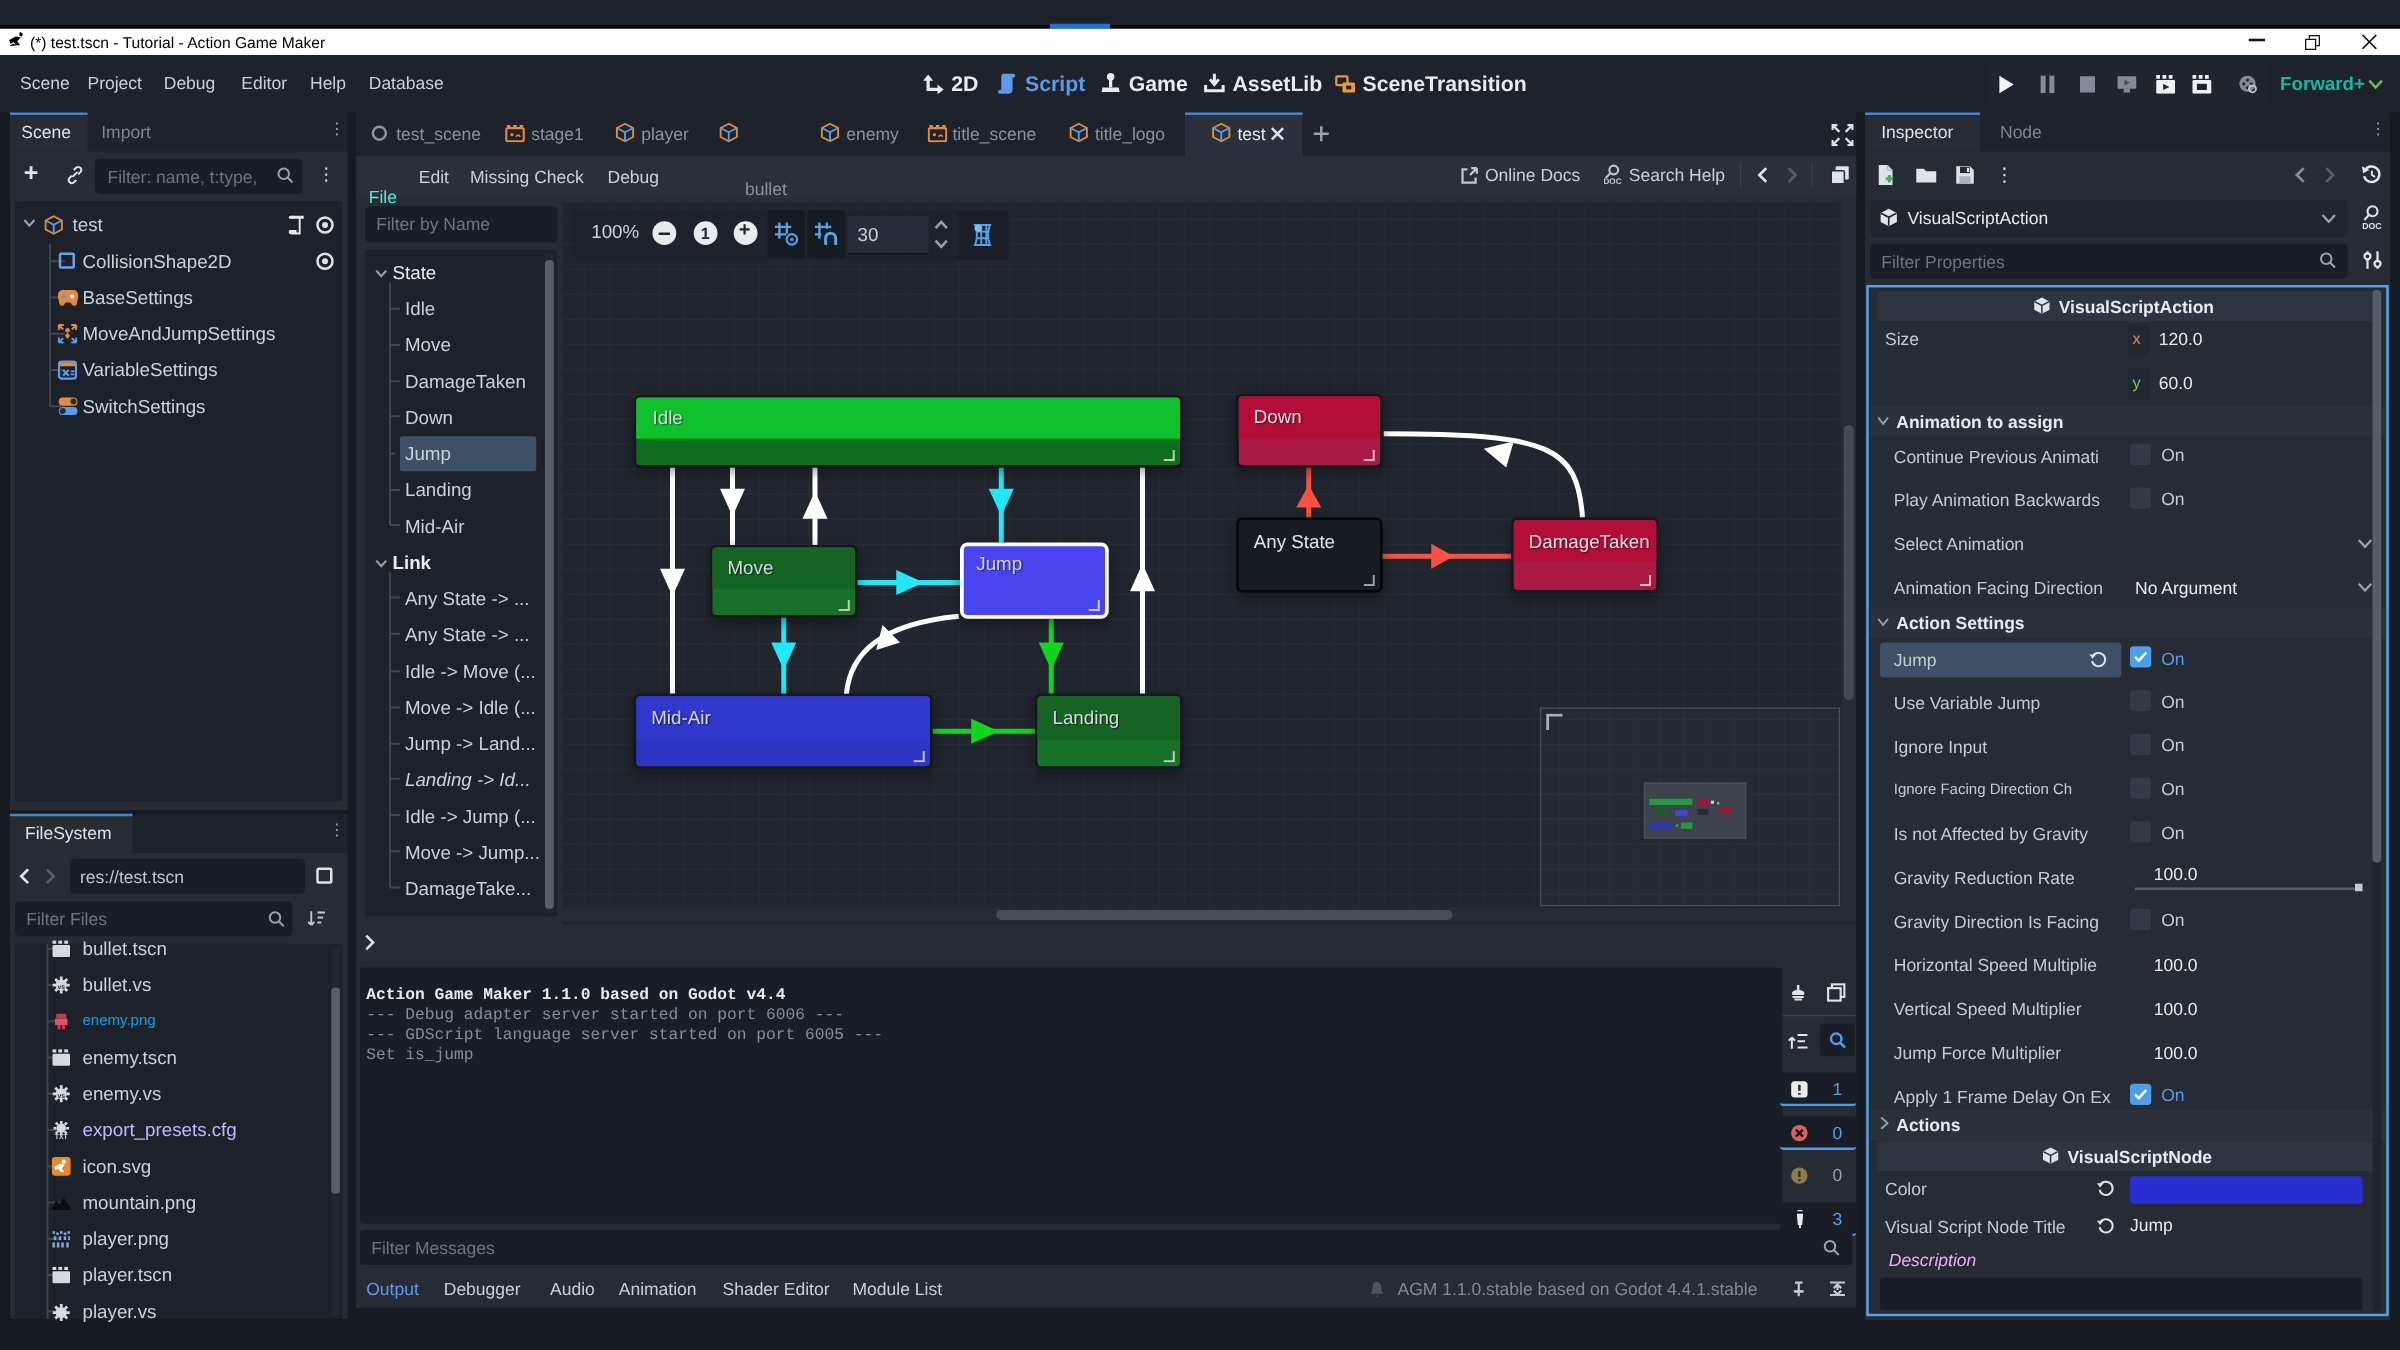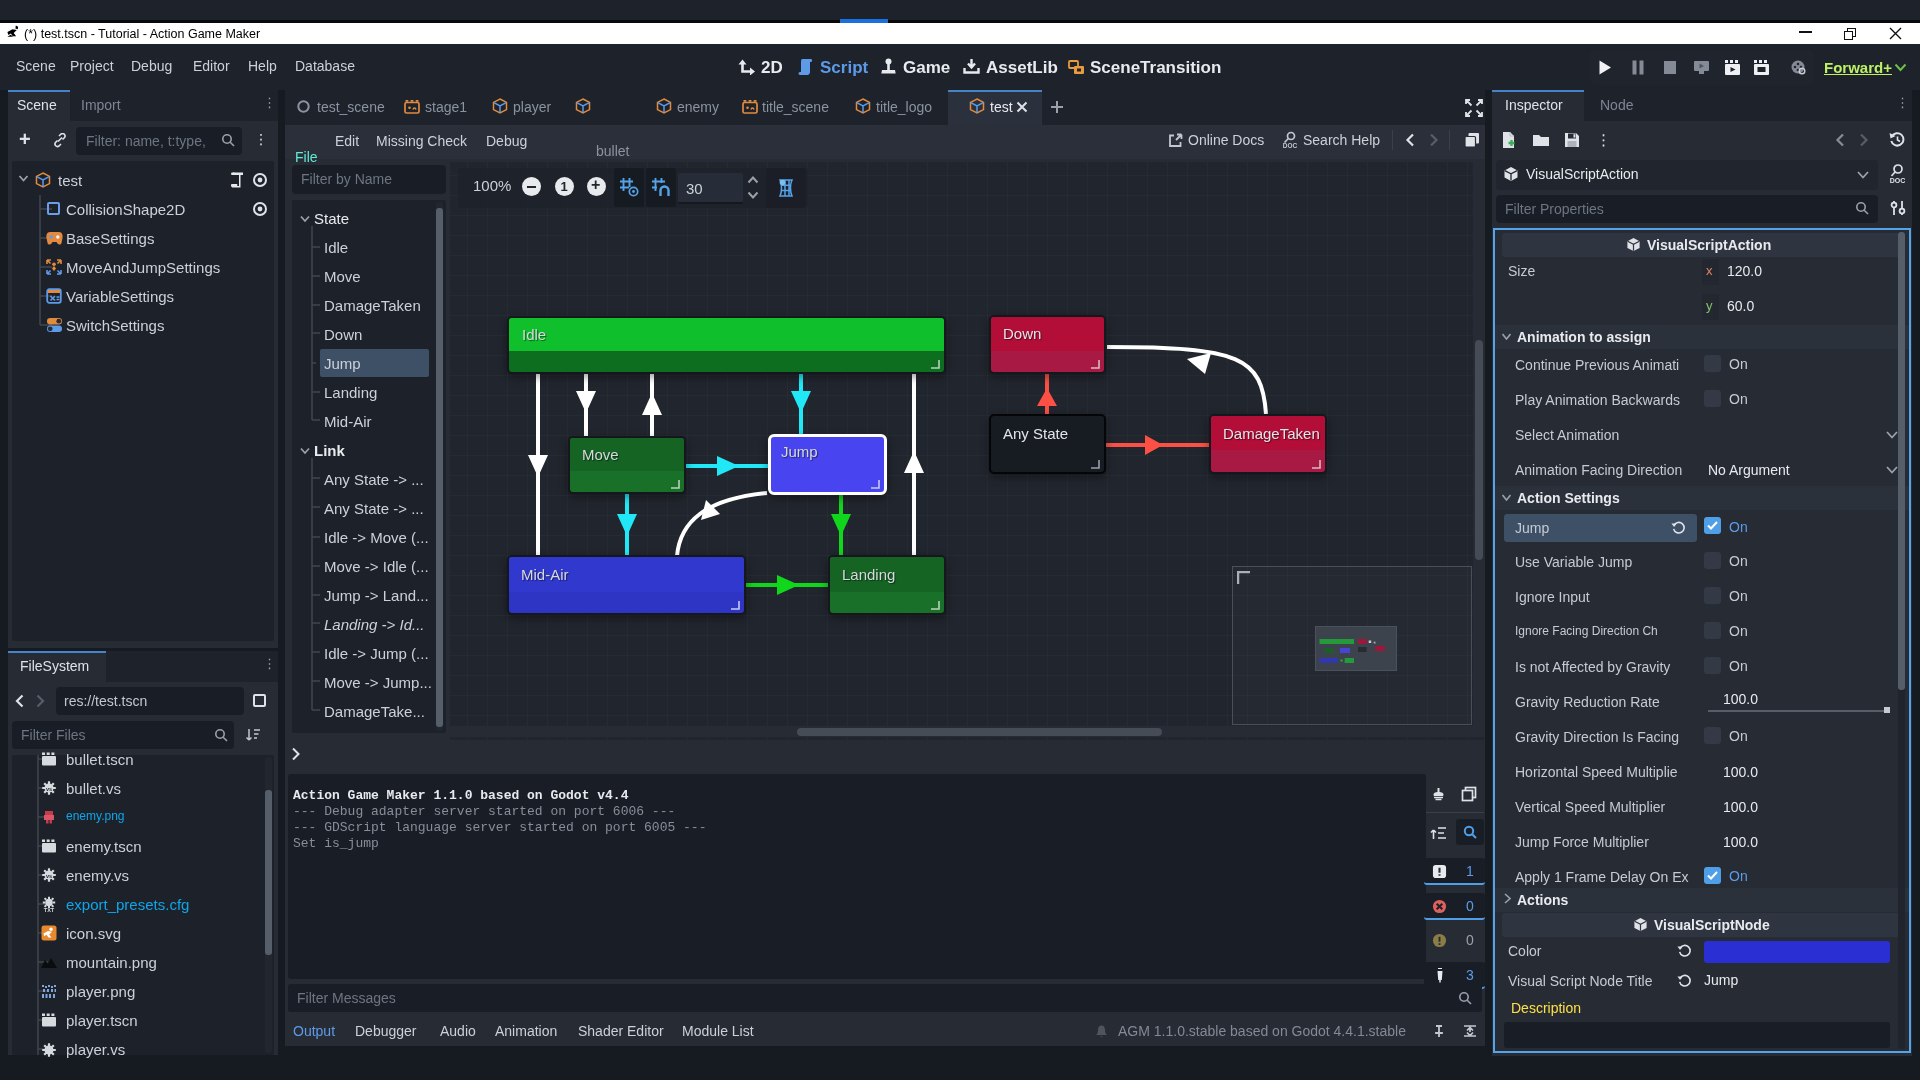--- a/index.html
+++ b/index.html
@@ -98,21 +98,21 @@
   <rect x="4.5" y="8" width="8" height="5" fill="#20242c"></rect>
 </svg>
 <svg class="abs" style="left:1790px;top:59px;" width="17" height="16" viewBox="0 0 17 16">
   <circle cx="8" cy="8" r="6.5" fill="#848b96"></circle>
   <circle cx="8" cy="5" r="1.3" fill="#20242c"></circle>
     <circle cx="5" cy="8" r="1.3" fill="#20242c"></circle>
     <circle cx="11" cy="8" r="1.3" fill="#20242c"></circle>
     <circle cx="8" cy="11" r="1.3" fill="#20242c"></circle>
   <circle cx="12" cy="12" r="2.8" fill="none" stroke="#c9cdd3" stroke-width="1.4"></circle>
 </svg>
-<div class="abs txt" style="left:1824px;top:59px;font-size:15px;font-weight:bold;color:#bef264;text-decoration:underline;">Forward+</div>
+<div class="abs txt" style="left:1824px;top:59px;font-size:15px;font-weight:bold;color:#14b8a6;">Forward+</div>
 <svg class="abs" style="left:1894px;top:63px;" width="13" height="9" viewBox="0 0 13 9">
     <path d="M1.5 1.5 L6.5 7 L11.5 1.5" stroke="#6dbf4b" stroke-width="2" fill="none"></path>
   </svg>
 
 <div class="abs" style="left:8px;top:90px;width:270px;height:31px;background:#1d222b;"></div>
 <div class="abs" style="left:8px;top:90px;width:62px;height:31px;background:#262b34;border-top:2px solid #4584c8;"></div>
 <div class="abs txt" style="left:17px;top:97px;font-size:14px;color:#dfe2e7;">Scene</div>
 <div class="abs txt" style="left:81px;top:97px;font-size:14px;color:#7d8594;">Import</div>
 <div class="abs txt" style="left:263px;top:95px;font-size:13px;color:#9aa1ab;letter-spacing:0;">⋮</div>
 
@@ -261,21 +261,21 @@
   <text x="8" y="11.2" font-size="5.5" font-weight="bold" fill="#262b34" text-anchor="middle" font-family="Liberation Sans">vs</text>
 </svg>
 <div class="abs txt" style="left:66px;top:867px;font-size:15px;color:#ccd1d8;">enemy.vs</div>
 <svg class="abs" style="left:41px;top:896px;" width="16" height="16" viewBox="0 0 16 16">
   <circle cx="8" cy="6.5" r="3.8" fill="#d6d9de"></circle>
   <g stroke="#d6d9de" stroke-width="2">
       <path d="M8 0.8 V3 M8 10 V12 M1.8 6.5 H4 M12 6.5 H14.2 M3.6 2.1 L5.2 3.7 M10.8 9.3 L12.4 10.9 M12.4 2.1 L10.8 3.7 M5.2 9.3 L3.6 10.9"></path>
     </g>
   <text x="8" y="15.5" font-size="5.5" font-weight="bold" fill="#d6d9de" text-anchor="middle" font-family="Liberation Sans">TXT</text>
 </svg>
-<div class="abs txt" style="left:66px;top:896px;font-size:15px;color:#0ea5e9;text-align:right;">export_presets.cfg</div>
+<div class="abs txt" style="left:66px;top:896px;font-size:15px;color:#c4b5fd;text-align:right;">export_presets.cfg</div>
 <svg class="abs" style="left:41px;top:925px;" width="16" height="16" viewBox="0 0 16 16">
   <rect x="0.5" y="0.5" width="15" height="15" rx="2.5" fill="#e8892e"></rect>
   <circle cx="10" cy="4.3" r="1.7" fill="#fff"></circle>
   <path d="M2.5 8.5 L7 6 L11 6.8 L8.3 9.5 L10.5 12.5 L7.5 12.5 L5.5 9.8 L3.2 11.2 Z" fill="#fff"></path>
 </svg>
 <div class="abs txt" style="left:66px;top:925px;font-size:15px;color:#ccd1d8;">icon.svg</div>
 <svg class="abs" style="left:41px;top:956px;" width="16" height="12" viewBox="0 0 16 12">
   <path d="M0 12 L4 4 L7 8 L10 2 L16 12 Z" fill="#0a0c0e"></path>
 </svg>
 <div class="abs txt" style="left:66px;top:954px;font-size:15px;color:#ccd1d8;">mountain.png</div>
@@ -808,21 +808,21 @@
     </svg>
     <div class="abs" style="left:209px;top:711px;width:186px;height:22px;background:#2a2fd4;border-radius:3px;"></div>
 
     <div class="abs txt" style="left:13px;top:743px;font-size:14px;color:#c6cbd3;">Visual Script Node Title</div>
     <svg class="abs" style="left:182px;top:743px;" width="15" height="15" viewBox="0 0 17 17">
       <path d="M3.5 6 A6 6 0 1 1 3 10" fill="none" stroke="#dfe2e7" stroke-width="1.8"></path>
       <path d="M1 5 L4 9 L7 5 Z" fill="#dfe2e7" transform="translate(-0.5,-1)"></path>
     </svg>
     <div class="abs txt" style="left:209px;top:742px;font-size:14px;color:#e8eaee;">Jump</div>
 
-    <div class="abs txt" style="left:16px;top:770px;font-size:14px;color:#fde047;">Description</div>
+    <div class="abs txt" style="left:16px;top:770px;font-size:14px;color:#f0abfc;font-style:italic;">Description</div>
     <div class="abs" style="left:9px;top:792px;width:386px;height:26px;background:#191e26;border-radius:3px;"></div>
   </div>
 </div>
 
 <div class="abs" style="left:1898px;top:232px;width:7px;height:817px;background:#20252d;border-radius:3px;"></div>
 <div class="abs" style="left:1898px;top:232px;width:7px;height:458px;background:#565e6a;border-radius:3px;"></div>
 
 <svg class="abs" style="left:1465px;top:99px;" width="18" height="18" viewBox="0 0 18 18">
   <g stroke="#dfe2e7" stroke-width="1.8" fill="none">
     <path d="M1 5 V1 H5 M2 2 L6.5 6.5 M13 1 H17 V5 M16 2 L11.5 6.5 M1 13 V17 H5 M2 16 L6.5 11.5 M17 13 V17 H13 M16 16 L11.5 11.5"></path>

